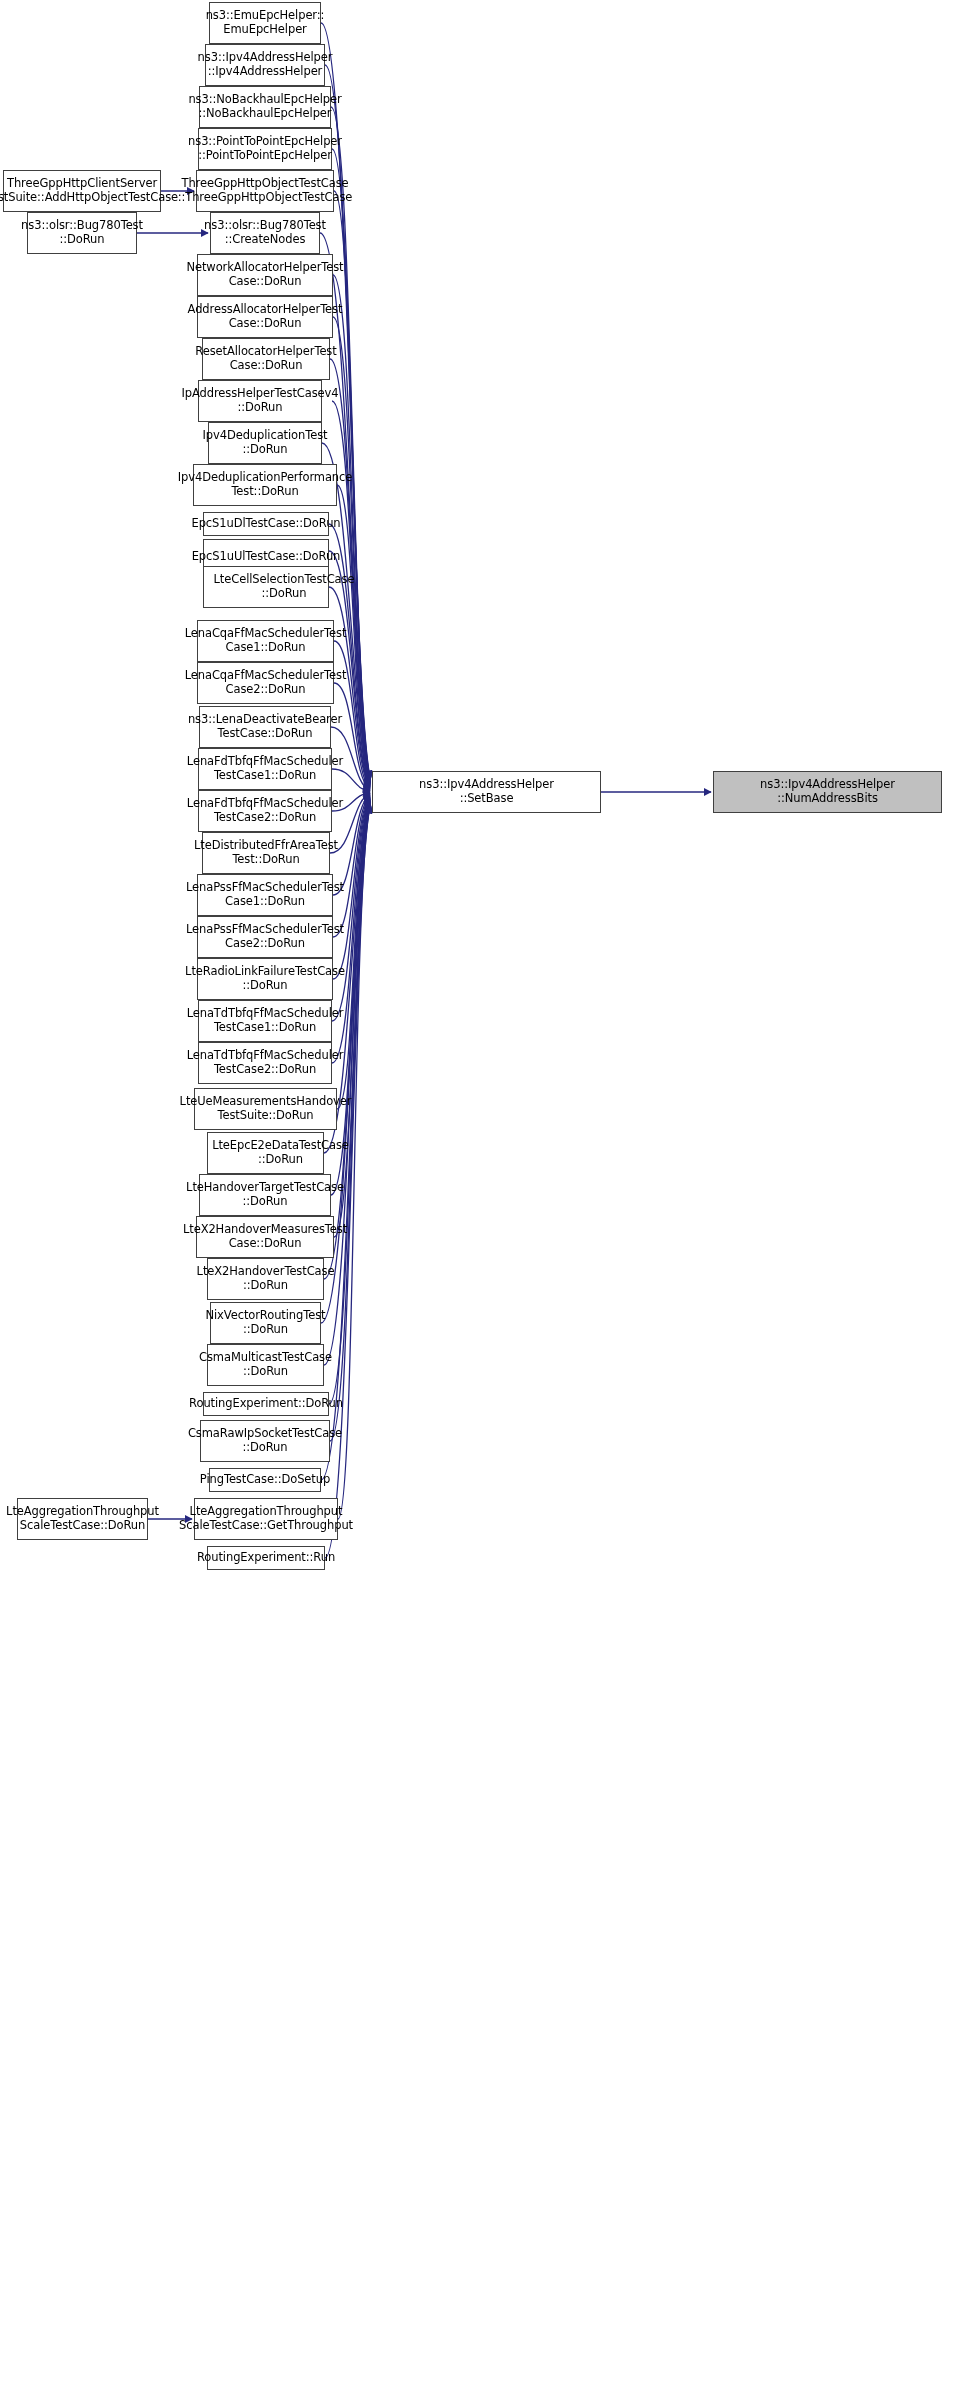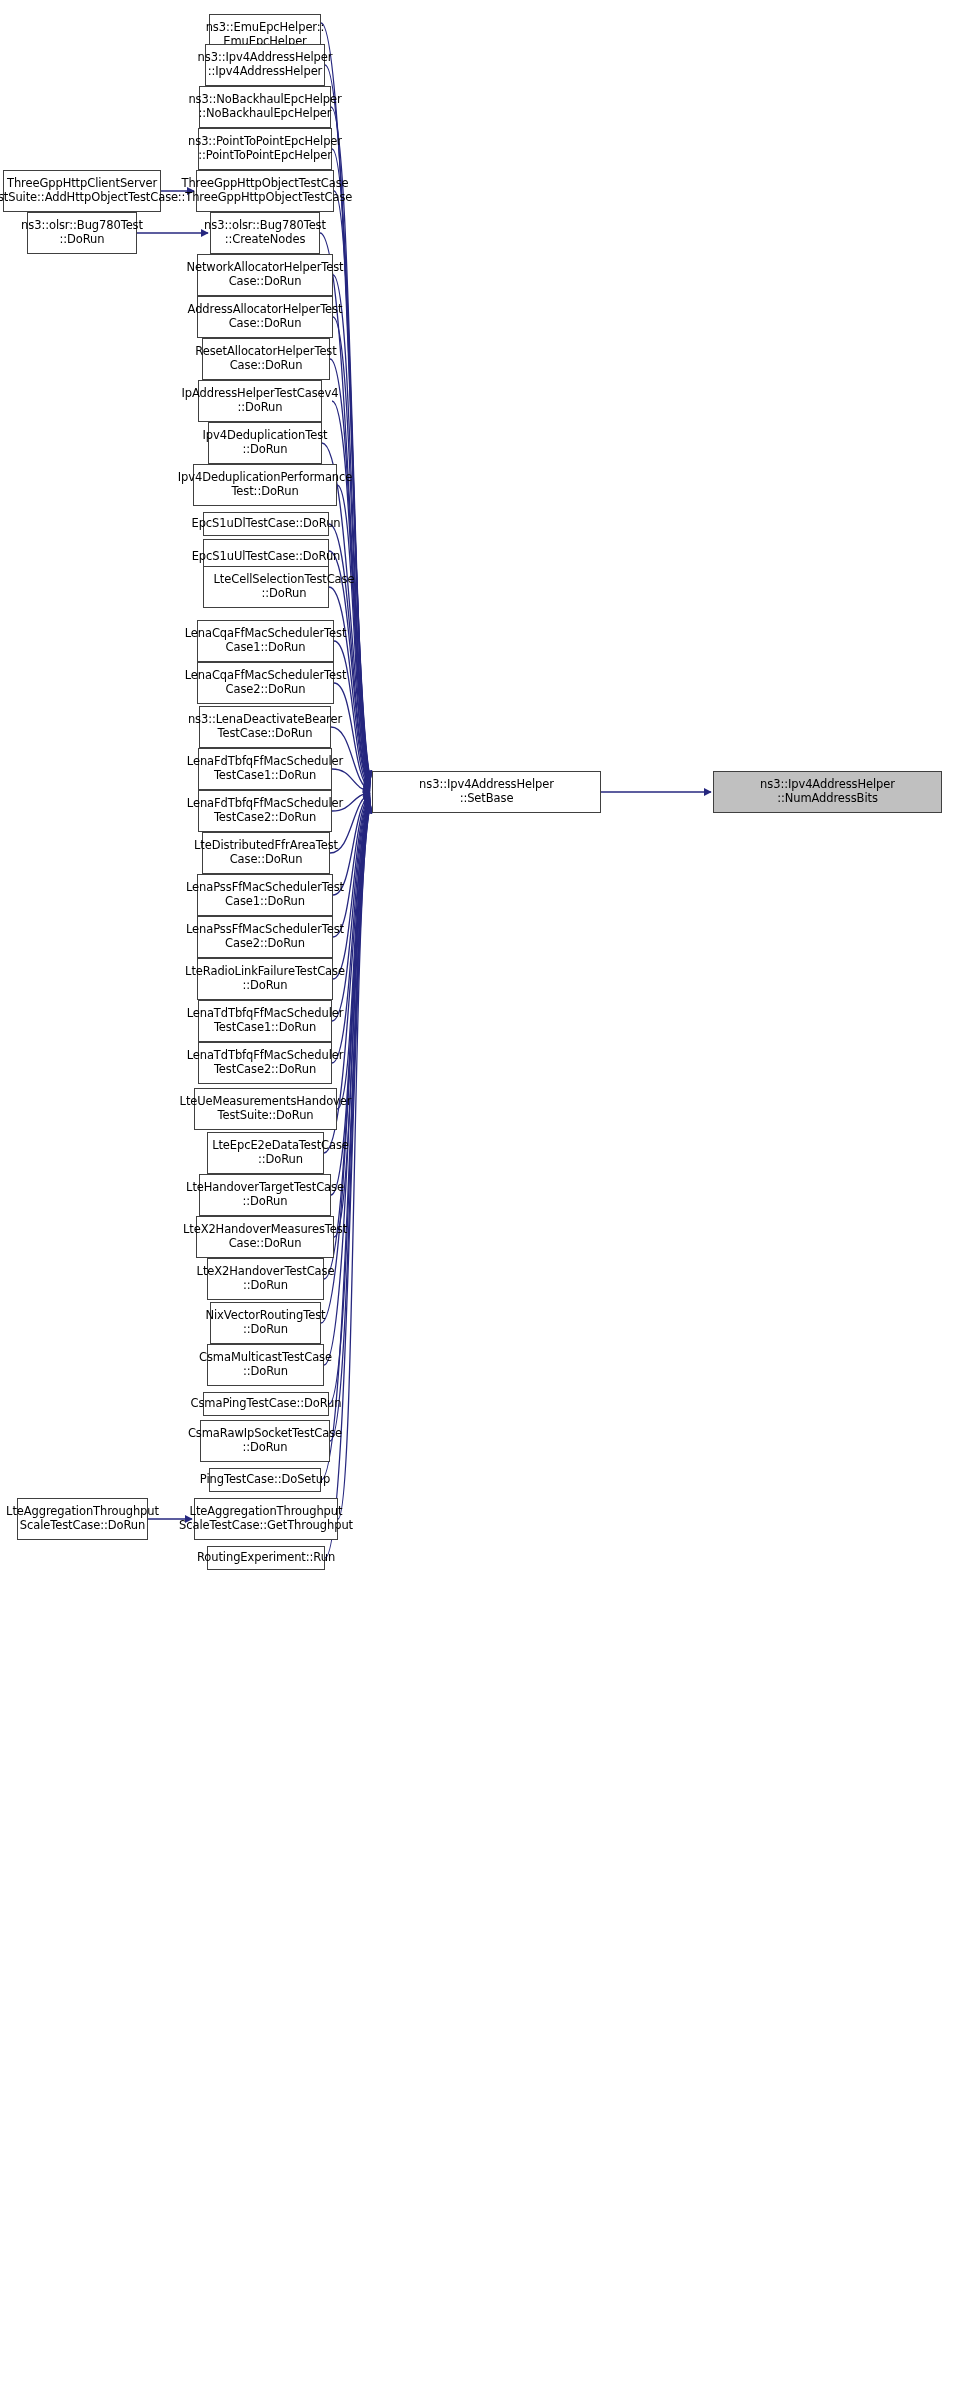--- a/index.html
+++ b/index.html
@@ -102,21 +102,21 @@
         <path d="M 161 191 L 194 191" marker-end="url(#arrow)"></path>
         <path d="M 137 233 L 208 233" marker-end="url(#arrow)"></path>
         <path d="M 148 1519 L 192 1519" marker-end="url(#arrow)"></path>
       </g>
   </svg>
   <div id="nodes">
       <div class="node center" style="left: 372px; top: 771px; width: 229px; height: 42px;">ns3::Ipv4AddressHelper
 ::SetBase</div>
       <div class="node target" style="left: 713px; top: 771px; width: 229px; height: 42px;">ns3::Ipv4AddressHelper
 ::NumAddressBits</div>
-      <div class="node caller" style="left: 209px; top: 2px; width: 112px; height: 42px; margin-top: 12px;">ns3::EmuEpcHelper::
+      <div class="node caller" style="left: 209px; top: 2px; width: 112px; height: 42px;">ns3::EmuEpcHelper::
 EmuEpcHelper</div>
       <div class="node caller" style="left: 205px; top: 44px; width: 120px; height: 42px;">ns3::Ipv4AddressHelper
 ::Ipv4AddressHelper</div>
       <div class="node caller" style="left: 199px; top: 86px; width: 132px; height: 42px;">ns3::NoBackhaulEpcHelper
 ::NoBackhaulEpcHelper</div>
       <div class="node caller" style="left: 198px; top: 128px; width: 134px; height: 42px;">ns3::PointToPointEpcHelper
 ::PointToPointEpcHelper</div>
       <div class="node caller" style="left: 196px; top: 170px; width: 138px; height: 42px;">ThreeGppHttpObjectTestCase
 ::ThreeGppHttpObjectTestCase</div>
       <div class="node caller" style="left: 210px; top: 212px; width: 110px; height: 42px;">ns3::olsr::Bug780Test
@@ -141,21 +141,21 @@
 Case1::DoRun</div>
       <div class="node caller" style="left: 197px; top: 662px; width: 137px; height: 42px;">LenaCqaFfMacSchedulerTest
 Case2::DoRun</div>
       <div class="node caller" style="left: 199px; top: 706px; width: 132px; height: 42px;">ns3::LenaDeactivateBearer
 TestCase::DoRun</div>
       <div class="node caller" style="left: 198px; top: 748px; width: 134px; height: 42px;">LenaFdTbfqFfMacScheduler
 TestCase1::DoRun</div>
       <div class="node caller" style="left: 198px; top: 790px; width: 134px; height: 42px;">LenaFdTbfqFfMacScheduler
 TestCase2::DoRun</div>
       <div class="node caller" style="left: 202px; top: 832px; width: 128px; height: 42px;">LteDistributedFfrAreaTest
-Case::DoRun</div>
+Test::DoRun</div>
       <div class="node caller" style="left: 197px; top: 874px; width: 136px; height: 42px;">LenaPssFfMacSchedulerTest
 Case1::DoRun</div>
       <div class="node caller" style="left: 197px; top: 916px; width: 136px; height: 42px;">LenaPssFfMacSchedulerTest
 Case2::DoRun</div>
       <div class="node caller" style="left: 197px; top: 958px; width: 136px; height: 42px;">LteRadioLinkFailureTestCase
 ::DoRun</div>
       <div class="node caller" style="left: 198px; top: 1000px; width: 134px; height: 42px;">LenaTdTbfqFfMacScheduler
 TestCase1::DoRun</div>
       <div class="node caller" style="left: 198px; top: 1042px; width: 134px; height: 42px;">LenaTdTbfqFfMacScheduler
 TestCase2::DoRun</div>
@@ -166,21 +166,21 @@
       <div class="node caller" style="left: 199px; top: 1174px; width: 132px; height: 42px;">LteHandoverTargetTestCase
 ::DoRun</div>
       <div class="node caller" style="left: 196px; top: 1216px; width: 138px; height: 42px;">LteX2HandoverMeasuresTest
 Case::DoRun</div>
       <div class="node caller" style="left: 207px; top: 1258px; width: 117px; height: 42px;">LteX2HandoverTestCase
 ::DoRun</div>
       <div class="node caller" style="left: 210px; top: 1302px; width: 111px; height: 42px;">NixVectorRoutingTest
 ::DoRun</div>
       <div class="node caller" style="left: 207px; top: 1344px; width: 117px; height: 42px;">CsmaMulticastTestCase
 ::DoRun</div>
-      <div class="node caller" style="left: 203px; top: 1392px; width: 126px; height: 24px;">CsmaPingTestCase::DoRun</div>
+      <div class="node caller" style="left: 203px; top: 1392px; width: 126px; height: 24px;">RoutingExperiment::DoRun</div>
       <div class="node caller" style="left: 200px; top: 1420px; width: 130px; height: 42px;">CsmaRawIpSocketTestCase
 ::DoRun</div>
       <div class="node caller" style="left: 209px; top: 1468px; width: 112px; height: 24px;">PingTestCase::DoSetup</div>
       <div class="node caller" style="left: 194px; top: 1498px; width: 144px; height: 42px;">LteAggregationThroughput
 ScaleTestCase::GetThroughput</div>
       <div class="node caller" style="left: 207px; top: 1546px; width: 118px; height: 24px;">RoutingExperiment::Run</div>
       <div class="node caller second" style="left: 3px; top: 170px; width: 158px; height: 42px;">ThreeGppHttpClientServer
 TestSuite::AddHttpObjectTestCase</div>
       <div class="node caller second" style="left: 27px; top: 212px; width: 110px; height: 42px;">ns3::olsr::Bug780Test
 ::DoRun</div>

